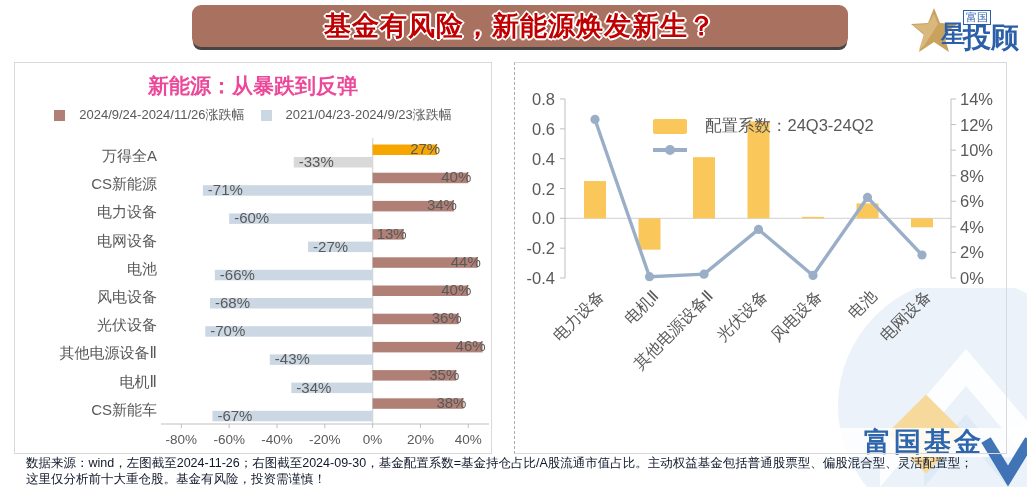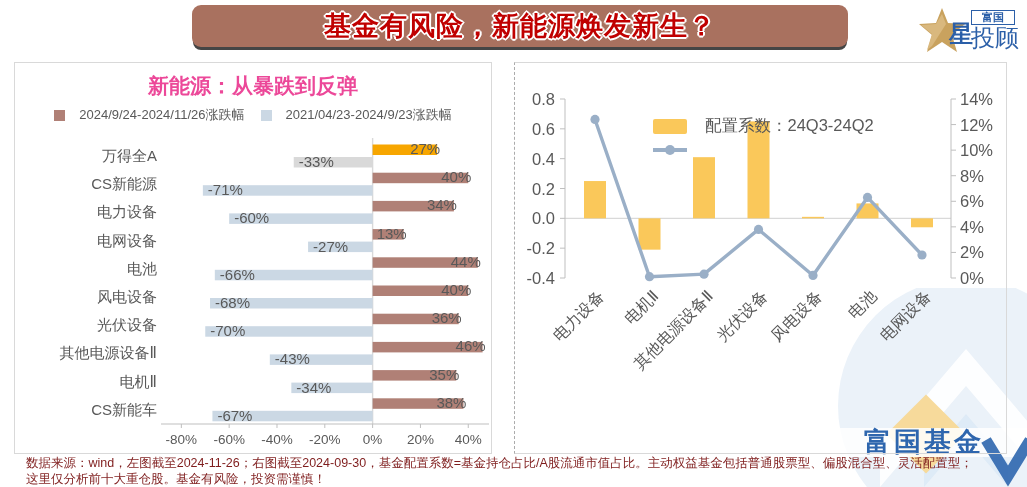--- a/index.html
+++ b/index.html
@@ -9,42 +9,42 @@
   .banner{position:absolute;left:192px;top:5px;width:656px;height:42px;background:#A9715F;
           border-radius:9px;box-shadow:0 4px 0 -1px #454545;display:flex;align-items:center;justify-content:center;z-index:3;}
   .banner-text{font-size:27px;font-weight:bold;color:#C00000;letter-spacing:1px;
           text-shadow:-2px 0 0 #fff,2px 0 0 #fff,0 -2px 0 #fff,0 2px 0 #fff,-1px -1px 0 #fff,1px 1px 0 #fff,-1px 1px 0 #fff,1px -1px 0 #fff;}
   
   .logo{position:absolute;right:8px;top:4px;height:52px;display:flex;align-items:center;z-index:3;}
   .logo-star{position:relative;width:52px;height:52px;}
   .logo-star svg{position:absolute;left:0;top:2px;}
   .logo-starchar{position:absolute;right:-4px;top:14px;font-size:24px;font-weight:bold;color:#2B5FA8;}
   .logo-texts{display:flex;flex-direction:column;align-items:flex-start;margin-left:2px;}
-  .logo-prefix{font-size:11px;font-weight:bold;color:#2B5FA8;border:1.5px solid #2B5FA8;padding:0 10px;line-height:13px;}
-  .logo-suffix{font-size:24px;font-weight:normal;color:#2B5FA8;line-height:26px;}
+  .logo-prefix{font-size:11px;font-weight:normal;color:#2B5FA8;border:1.5px solid #2B5FA8;padding:0 2px;line-height:13px;}
+  .logo-suffix{font-size:28px;font-weight:bold;color:#2B5FA8;line-height:26px;}
   
   .card{position:absolute;top:62px;height:392px;border:1px solid #D9D9D9;background:transparent;z-index:2;box-sizing:border-box;}
   .card-left{left:14px;width:478px;}
   .card-right{left:514px;width:493px;border-left:1px dashed #ABABAB;}
   .chart-title{margin-top:9px;text-align:center;font-size:21px;font-weight:bold;color:#ec4899;}
   .legend-row{margin-top:6px;display:flex;justify-content:center;gap:16px;align-items:center;}
   .legend-item{display:flex;align-items:center;gap:14px;font-size:13px;color:#595959;}
   .sw{width:11px;height:11px;display:inline-block;}
   .plot-wrap{position:relative;}
   
   .combo-legend{position:absolute;left:138px;top:52px;display:flex;flex-direction:column;gap:5px;z-index:4;}
   .combo-legend .legend-item{font-size:16.5px;gap:18px;}
   .sw-bar{width:34px;height:15px;border-radius:2px;display:inline-block;}
   .sw-line{position:relative;width:34px;height:15px;display:inline-block;}
   .sw-line .ln{position:absolute;left:0;top:6px;width:34px;height:3.5px;}
   .sw-line .dot{position:absolute;left:12px;top:3px;width:10px;height:10px;border-radius:50%;}
   
   .watermark{position:absolute;left:828px;top:288px;width:199px;height:199px;z-index:1;overflow:hidden;}
   
-  .footer{position:absolute;left:26px;top:456px;z-index:3;font-size:12.5px;line-height:15.5px;color:#7f1d1d;}
+  .footer{position:absolute;left:26px;top:456px;z-index:3;font-size:12.5px;line-height:15.5px;color:#0f172a;}
 </style>
 </head>
 <body>
 
 <div class="canvas">
 
   <div class="watermark">
     <svg width="199" height="199" viewBox="0 0 199 199">
       <circle cx="138" cy="118" r="128" fill="#EBF2F9"></circle>
       <path d="M 52 199 L 138 98 L 224 199 L 224 162 L 138 61 L 52 162 Z" fill="#FFFFFF" opacity="0.9"></path>

